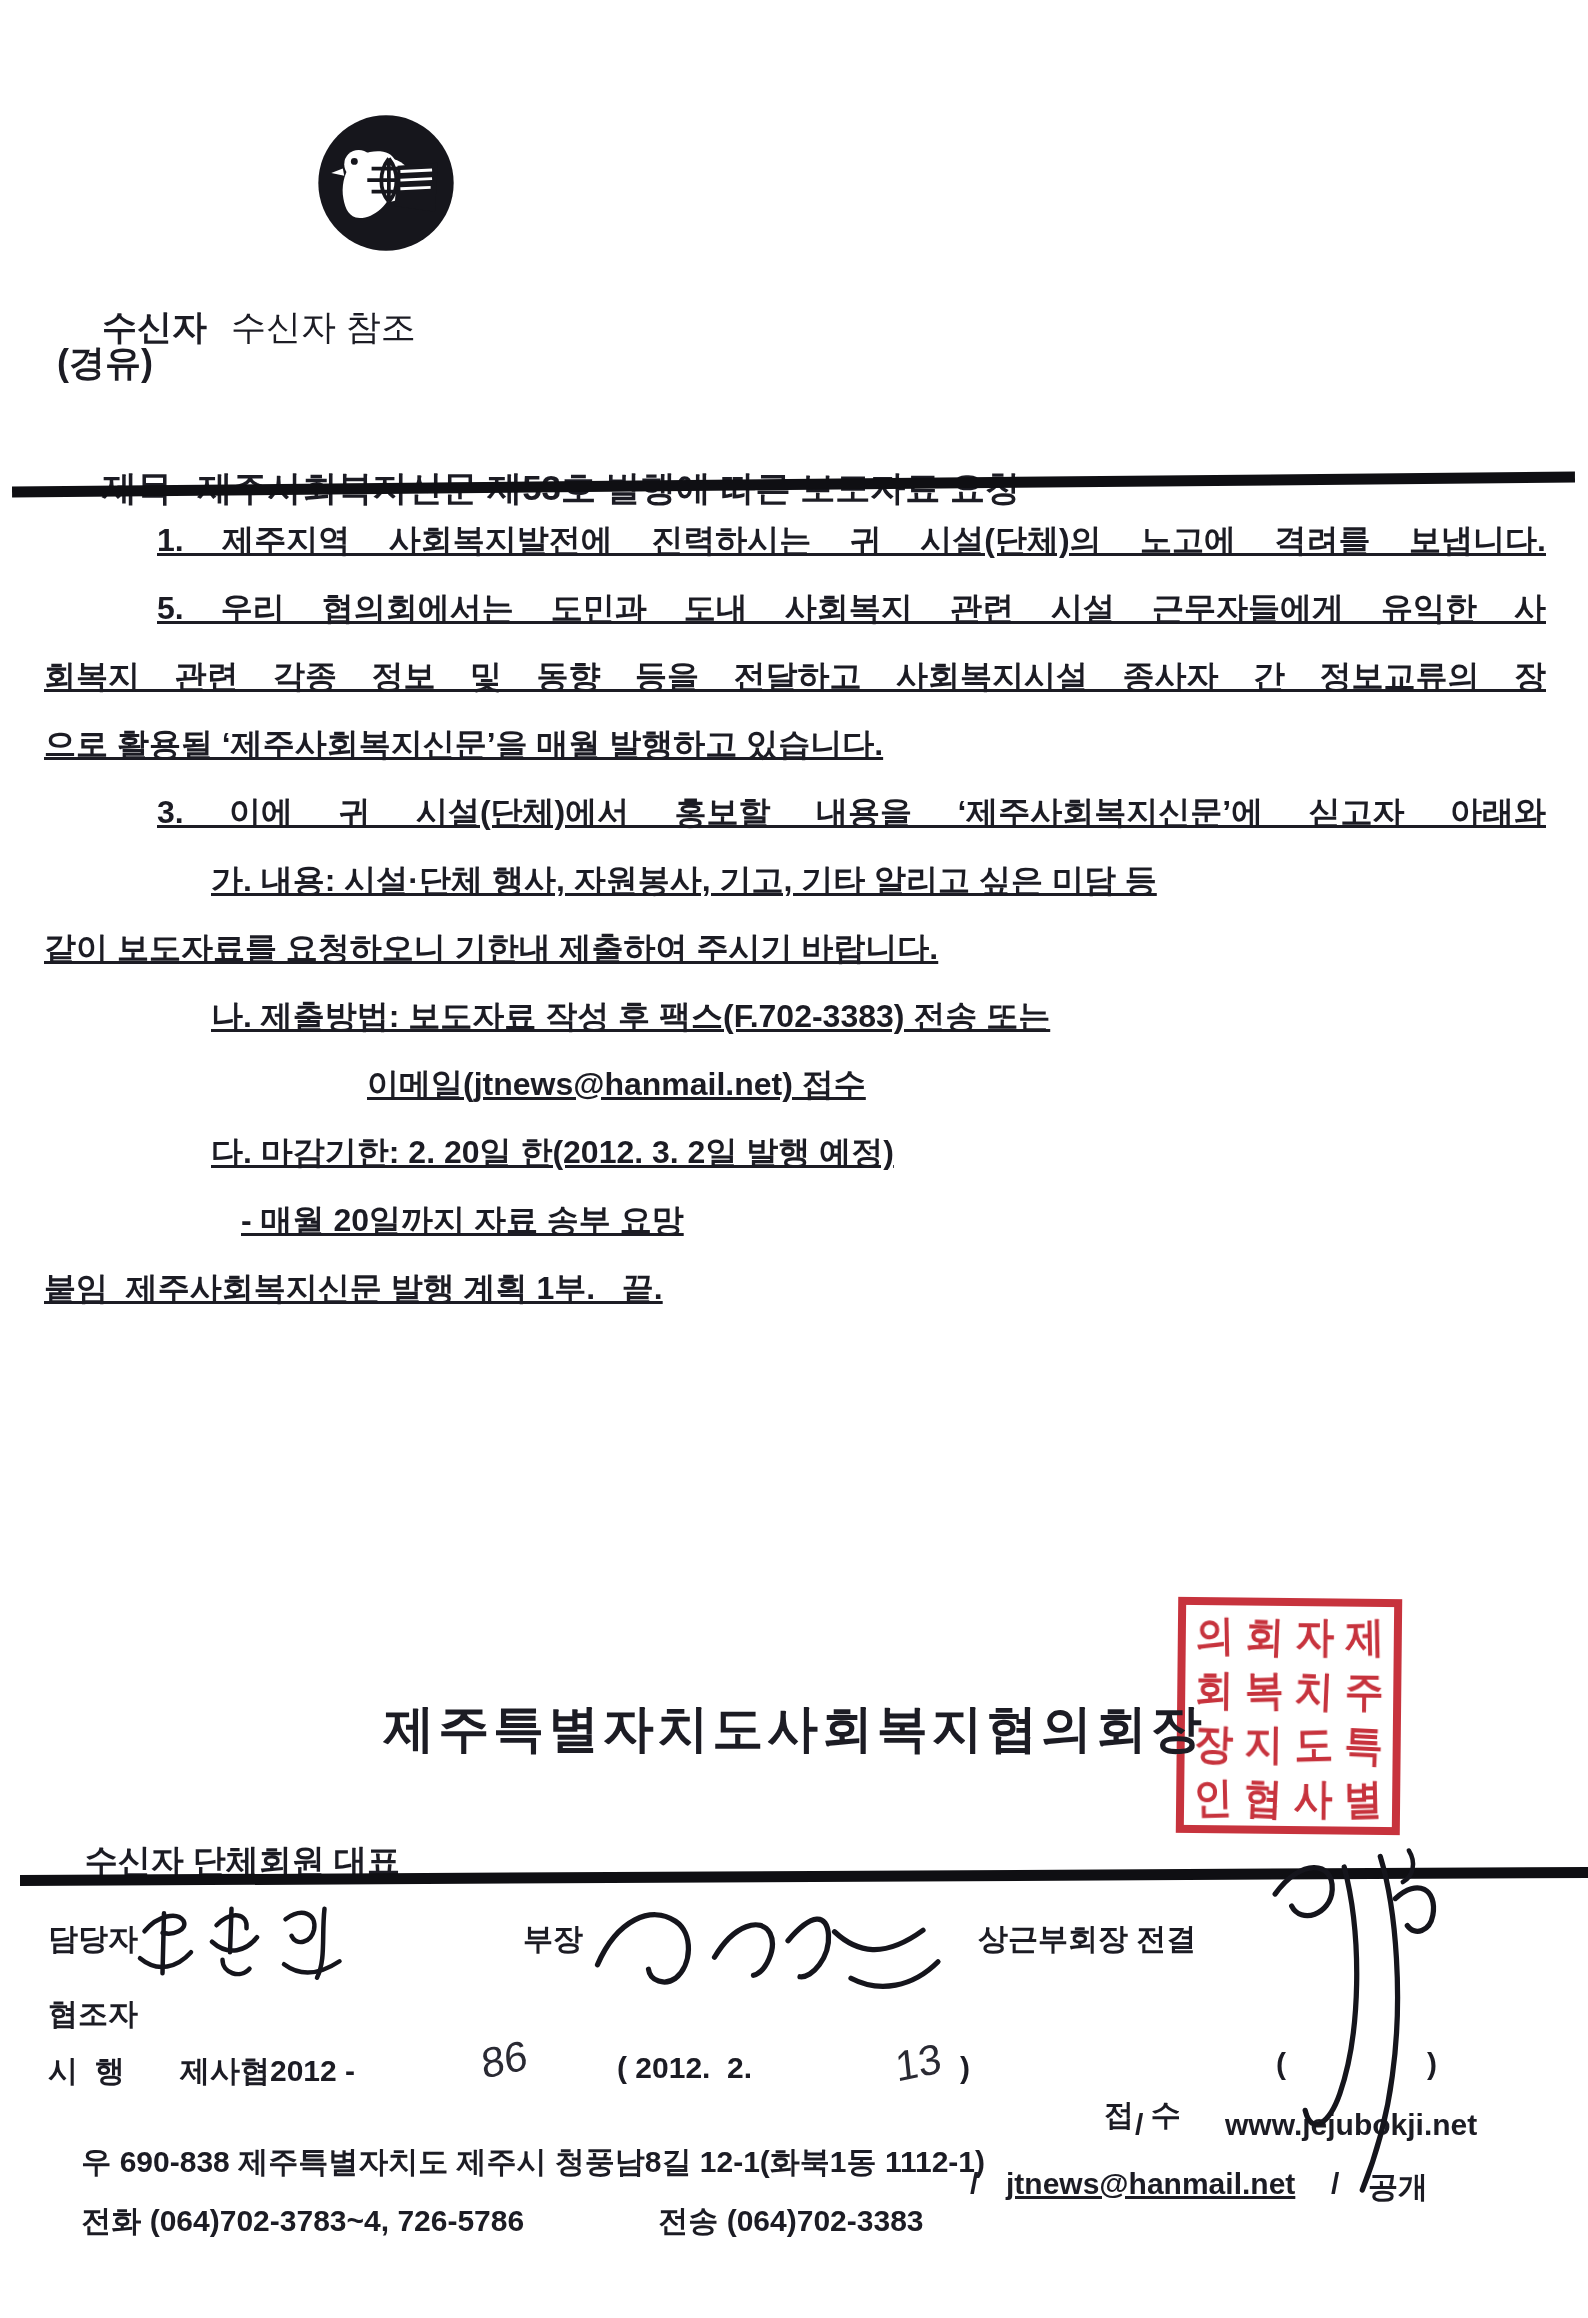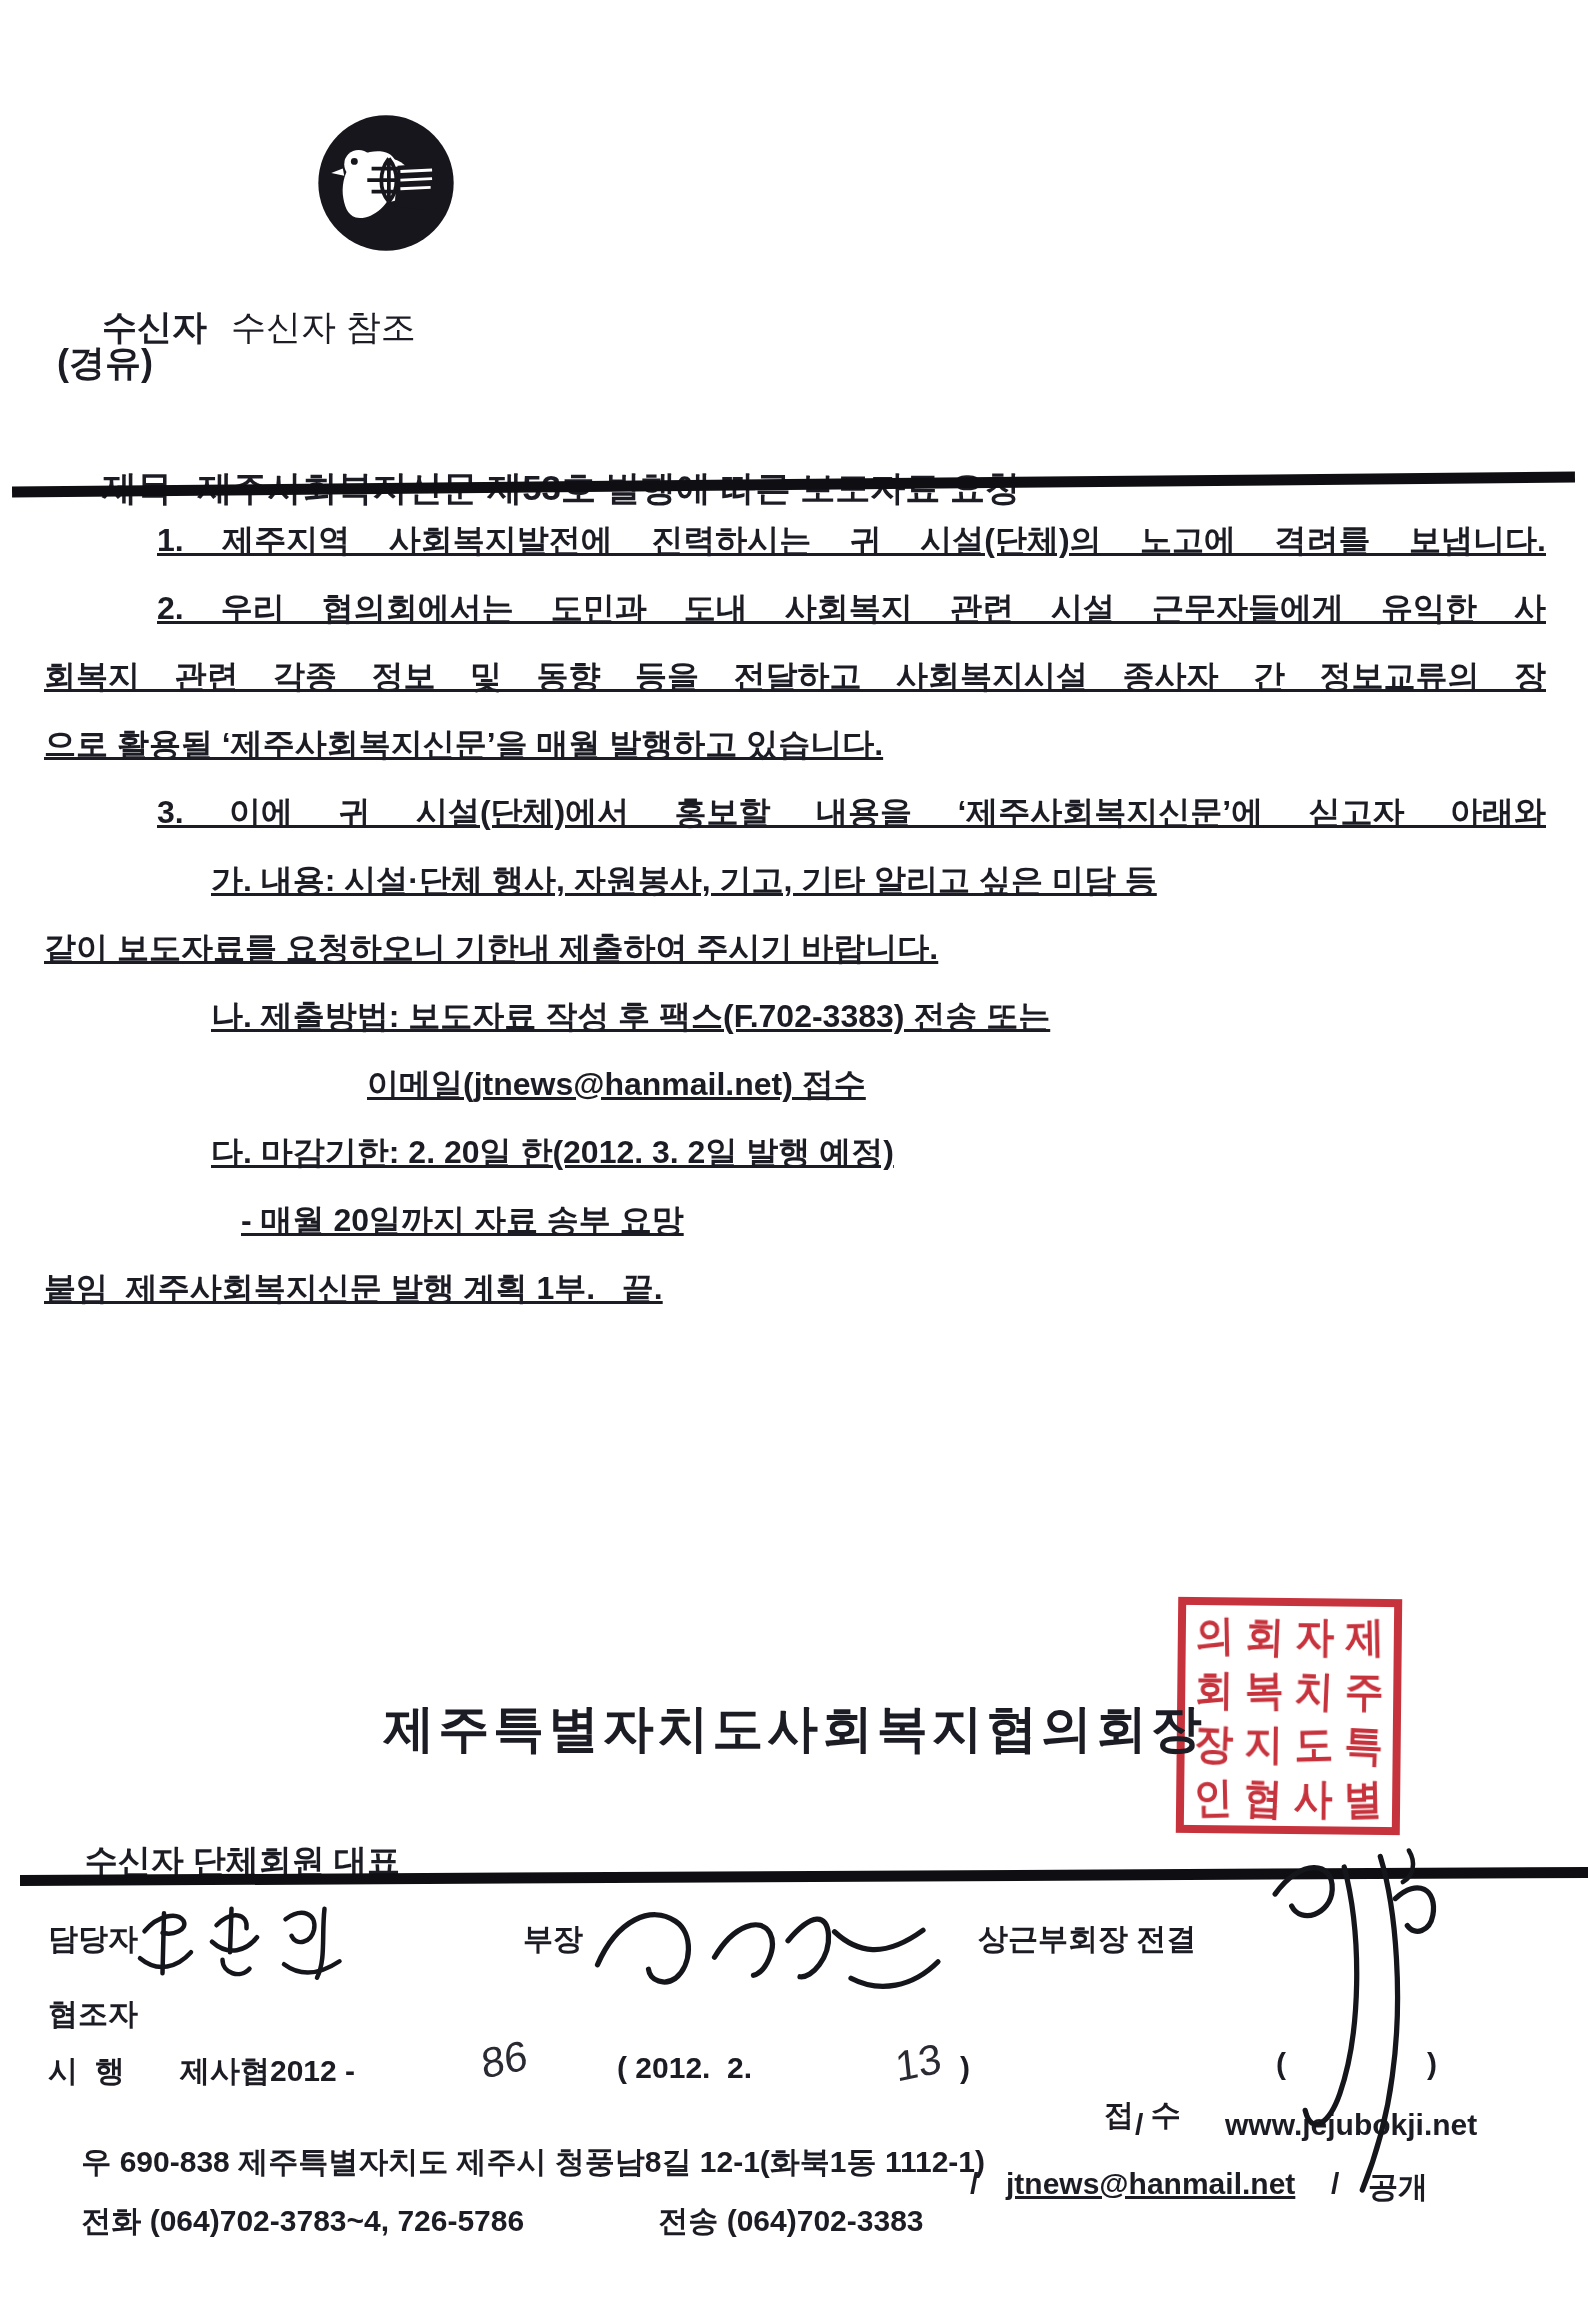--- a/index.html
+++ b/index.html
@@ -69,21 +69,21 @@
     <span class="lbl">수신자</span><span class="val">수신자 참조</span>
   </div>
   <div class="via-row">(경유)</div>
   <div class="subj-row">
     <span class="lbl">제목</span><span class="val">제주사회복지신문 제53호 발행에 따른 보도자료 요청</span>
   </div>
   <div class="rule1"></div>
 
   <div class="docbody">
     <div class="bline j ip">1. 제주지역 사회복지발전에 진력하시는 귀 시설(단체)의 노고에 격려를 보냅니다.</div>
-    <div class="bline j ip">2. 우리 협의회에서는 도민과 도내 사회복지 관련 시설 근무자들에게 유익한 사</div>
+    <div class="bline j ip">5. 우리 협의회에서는 도민과 도내 사회복지 관련 시설 근무자들에게 유익한 사</div>
     <div class="bline j">회복지 관련 각종 정보 및 동향 등을 전달하고 사회복지시설 종사자 간 정보교류의 장</div>
     <div class="bline">으로 활용될 ‘제주사회복지신문’을 매월 발행하고 있습니다.</div>
     <div class="bline j ip">3. 이에 귀 시설(단체)에서 홍보할 내용을 ‘제주사회복지신문’에 싣고자 아래와</div>
     <div class="bline is1">가. 내용: 시설·단체 행사, 자원봉사, 기고, 기타 알리고 싶은 미담 등</div>
     <div class="bline">같이 보도자료를 요청하오니 기한내 제출하여 주시기 바랍니다.</div>
     <div class="bline is1">나. 제출방법: 보도자료 작성 후 팩스(F.702-3383) 전송 또는</div>
     <div class="bline is3">이메일(jtnews@hanmail.net) 접수</div>
     <div class="bline is1">다. 마감기한: 2. 20일 한(2012. 3. 2일 발행 예정)</div>
     <div class="bline is2">- 매월 20일까지 자료 송부 요망</div>
     <div class="bline">붙임  제주사회복지신문 발행 계획 1부.   끝.</div>

